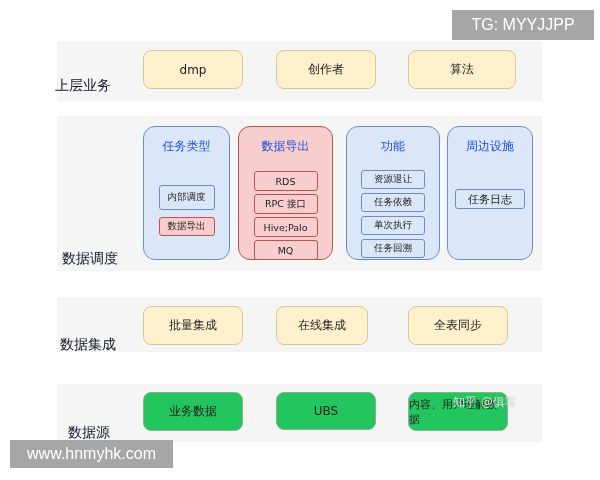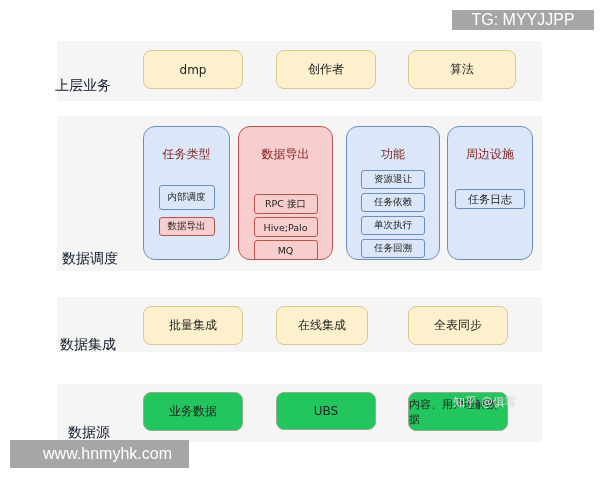--- a/index.html
+++ b/index.html
@@ -5,21 +5,21 @@
   html,body{margin:0;padding:0;}
   body{width:600px;height:480px;background:#ffffff;position:relative;overflow:hidden;font-family:"DejaVu Sans","Liberation Sans",sans-serif;color:#1f1f1f;}
   .layer{position:absolute;background:#f5f5f5;}
   .layer-label{position:absolute;font-size:14px;color:#0f172a;white-space:nowrap;}
   .box{position:absolute;border-radius:8px;display:flex;align-items:center;justify-content:center;font-size:12px;color:#222;box-sizing:border-box;}
   .yellow{background:#fdf1cd;border:1px solid #d8c896;}
   .green{background:#22c55e;border:1px solid #8fae8a;}
   .panel{position:absolute;border-radius:12px;box-sizing:border-box;}
   .panel-blue{background:#dbe7f8;border:1px solid #6c8ebf;}
   .panel-red{background:#f7cdcd;border:1px solid #b85450;}
-  .panel-title{position:absolute;left:0;right:0;text-align:center;font-size:12px;color:#7f1d1d;margin-top:8px;}
+  .panel-title{position:absolute;left:0;right:0;text-align:center;font-size:12px;color:#1d4ed8;}
   .chip{position:absolute;left:50%;transform:translateX(-50%);border-radius:3px;display:flex;align-items:center;justify-content:center;font-size:9.5px;color:#222;box-sizing:border-box;}
   .chip-blue{background:#dbe7f8;border:1px solid #6c8ebf;}
   .chip-red{background:#f7cdcd;border:1px solid #b85450;}
   .chip-big{font-size:11px;}
   .watermark{position:absolute;background:#a6a6a6;color:#ffffff;font-family:"Liberation Sans","DejaVu Sans",sans-serif;display:flex;align-items:center;justify-content:center;}
   .faint{position:absolute;color:rgba(255,255,255,0.75);font-size:12px;white-space:nowrap;text-shadow:0 0 1px rgba(120,120,120,0.6);}
 </style>
 </head>
 <body>
 
@@ -33,20 +33,21 @@
 <div class="layer-label" style="left:62px;top:250px;">数据调度</div>
 
 <div class="panel panel-blue" style="left:143px;top:126px;width:87px;height:134px;">
   <div class="panel-title" style="top:11px;">任务类型</div>
   <div class="chip chip-blue" style="top:58px;width:56px;height:25px;">内部调度</div>
   <div class="chip chip-red" style="top:90px;width:56px;height:19px;">数据导出</div>
 </div>
 
 <div class="panel panel-red" style="left:238px;top:126px;width:95px;height:134px;">
   <div class="panel-title" style="top:11px;">数据导出</div>
+  <div class="chip chip-red" style="top:44px;width:64px;height:20px;">RDS</div>
   <div class="chip chip-red" style="top:67px;width:64px;height:20px;">RPC 接口</div>
   <div class="chip chip-red" style="top:90px;width:64px;height:20px;">Hive;Palo</div>
   <div class="chip chip-red" style="top:113px;width:64px;height:20px;">MQ</div>
 </div>
 
 <div class="panel panel-blue" style="left:346px;top:126px;width:94px;height:134px;">
   <div class="panel-title" style="top:11px;">功能</div>
   <div class="chip chip-blue" style="top:43px;width:64px;height:19px;">资源退让</div>
   <div class="chip chip-blue" style="top:66px;width:64px;height:19px;">任务依赖</div>
   <div class="chip chip-blue" style="top:89px;width:64px;height:19px;">单次执行</div>
@@ -64,14 +65,14 @@
 <div class="box yellow" style="left:276px;top:306px;width:92px;height:39px;">在线集成</div>
 <div class="box yellow" style="left:408px;top:306px;width:100px;height:39px;">全表同步</div>
 
 <div class="layer" style="left:57px;top:384px;width:485px;height:58px;"></div>
 <div class="layer-label" style="left:68px;top:424px;">数据源</div>
 <div class="box green" style="left:143px;top:392px;width:100px;height:39px;">业务数据</div>
 <div class="box green" style="left:276px;top:392px;width:100px;height:38px;">UBS</div>
 <div class="box green" style="left:408px;top:392px;width:100px;height:39px;font-size:11px;">内容、用户理解数据</div>
 <div class="faint" style="left:453px;top:394px;">知乎 @俱客</div>
 
-<div class="watermark" style="left:452px;top:10px;width:142px;height:20px;font-size:16px;">TG: MYYJJPP</div>
-<div class="watermark" style="left:10px;top:440px;width:163px;height:28px;font-size:16px;padding-left:16px;">www.hnmyhk.com</div>
+<div class="watermark" style="left:452px;top:10px;width:142px;height:30px;font-size:16px;">TG: MYYJJPP</div>
+<div class="watermark" style="left:10px;top:440px;width:163px;height:28px;font-size:16px;">www.hnmyhk.com</div>
 
 </body></html>

